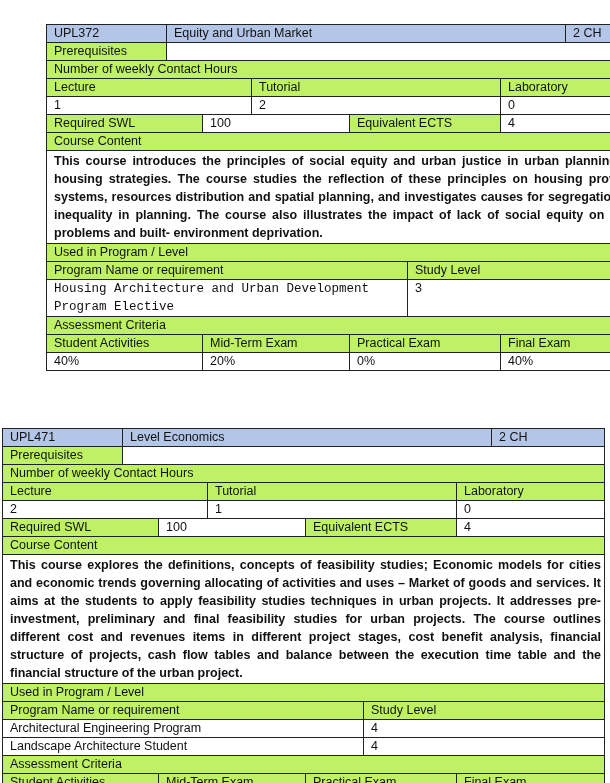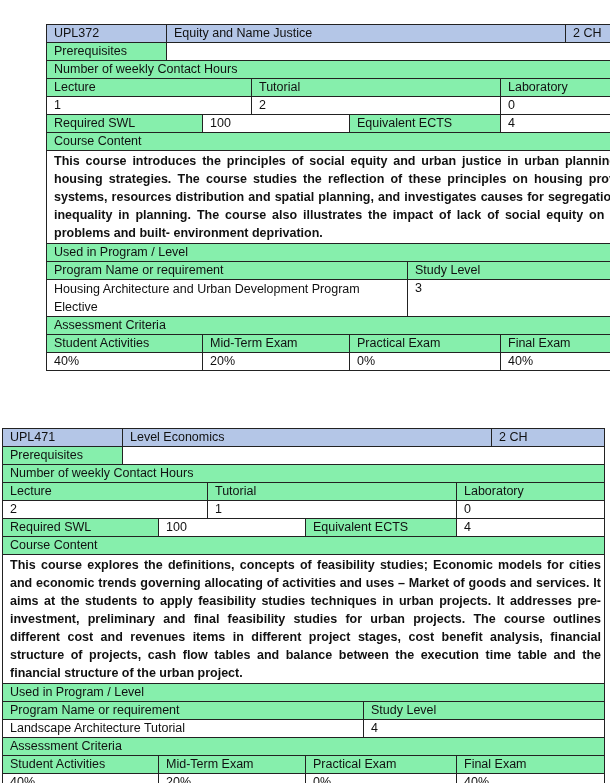--- a/index.html
+++ b/index.html
@@ -1,45 +1,45 @@
 <!DOCTYPE html>
 <html><head>
 <meta charset="utf-8">
 <style>
   html, body { margin: 0; padding: 0; background: #ffffff; }
   body { width: 610px; height: 783px; position: relative; font-family: "Liberation Sans", sans-serif; font-size: 12.5px; color: #111; }
   .course { position: absolute; left: 2px; width: 602px; }
   table { border-collapse: collapse; width: 602px; table-layout: fixed; }
   td { border: 1px solid #222; padding: 0 7px; height: 17px; line-height: 17px; white-space: nowrap; overflow: hidden; }
   .blue { background: #b4c6e7; }
-  .green { background: #86efac; }
+  .green { background: #bef264; }
   .white { background: #ffffff; }
   .c { text-align: left; }
   .para { white-space: normal; text-align: justify; line-height: 18px; padding: 1px 3px 1px 7px; height: auto; font-weight: bold; }
-  .prog { white-space: normal; line-height: 18px; height: auto; }
+  .prog { white-space: normal; line-height: 18px; height: auto; font-family: Liberation Mono, monospace; }
 </style>
 </head>
 <body>
 
 <div class="course" style="top:24px;padding-left:44px;">
   <table>
     <colgroup>
       <col style="width:120px">
         <col style="width:36px">
         <col style="width:49px">
         <col style="width:98px">
       <col style="width:58px">
         <col style="width:93px">
         <col style="width:65px">
         <col style="width:83px">
     </colgroup>
     <tbody>
         <tr>
       <td class="blue">UPL372</td>
-      <td class="blue" colspan="6">Equity and Name Justice</td>
+      <td class="blue" colspan="6">Equity and Urban Market</td>
       <td class="blue c">2 CH</td>
     </tr>
     <tr>
       <td class="green">Prerequisites</td>
       <td class="white" colspan="7"></td>
     </tr>
     <tr>
           <td class="green" colspan="8">Number of weekly Contact Hours</td>
         </tr>
     <tr>
@@ -142,21 +142,25 @@
           <td class="white para" colspan="8">This course explores the definitions, concepts of feasibility studies; Economic models for cities and economic trends governing allocating of activities and uses – Market of goods and services. It aims at the students to apply feasibility studies techniques in urban projects. It addresses pre-investment, preliminary and final feasibility studies for urban projects. The course outlines different cost and revenues items in different project stages, cost benefit analysis, financial structure of projects, cash flow tables and balance between the execution time table and the financial structure of the urban project.</td>
         </tr>
     <tr>
           <td class="green" colspan="8">Used in Program / Level</td>
         </tr>
     <tr>
       <td class="green" colspan="5">Program Name or requirement</td>
       <td class="green" colspan="3">Study Level</td>
     </tr>
     <tr>
-      <td class="white" colspan="5">Landscape Architecture Tutorial</td>
+      <td class="white" colspan="5">Architectural Engineering Program</td>
+      <td class="white c" colspan="3">4</td>
+    </tr>
+    <tr>
+      <td class="white" colspan="5">Landscape Architecture Student</td>
       <td class="white c" colspan="3">4</td>
     </tr>
     <tr>
           <td class="green" colspan="8">Assessment Criteria</td>
         </tr>
     <tr>
       <td class="green c" colspan="2">Student Activities</td>
       <td class="green c" colspan="2">Mid-Term Exam</td>
       <td class="green c" colspan="2">Practical Exam</td>
       <td class="green c" colspan="2">Final Exam</td>

